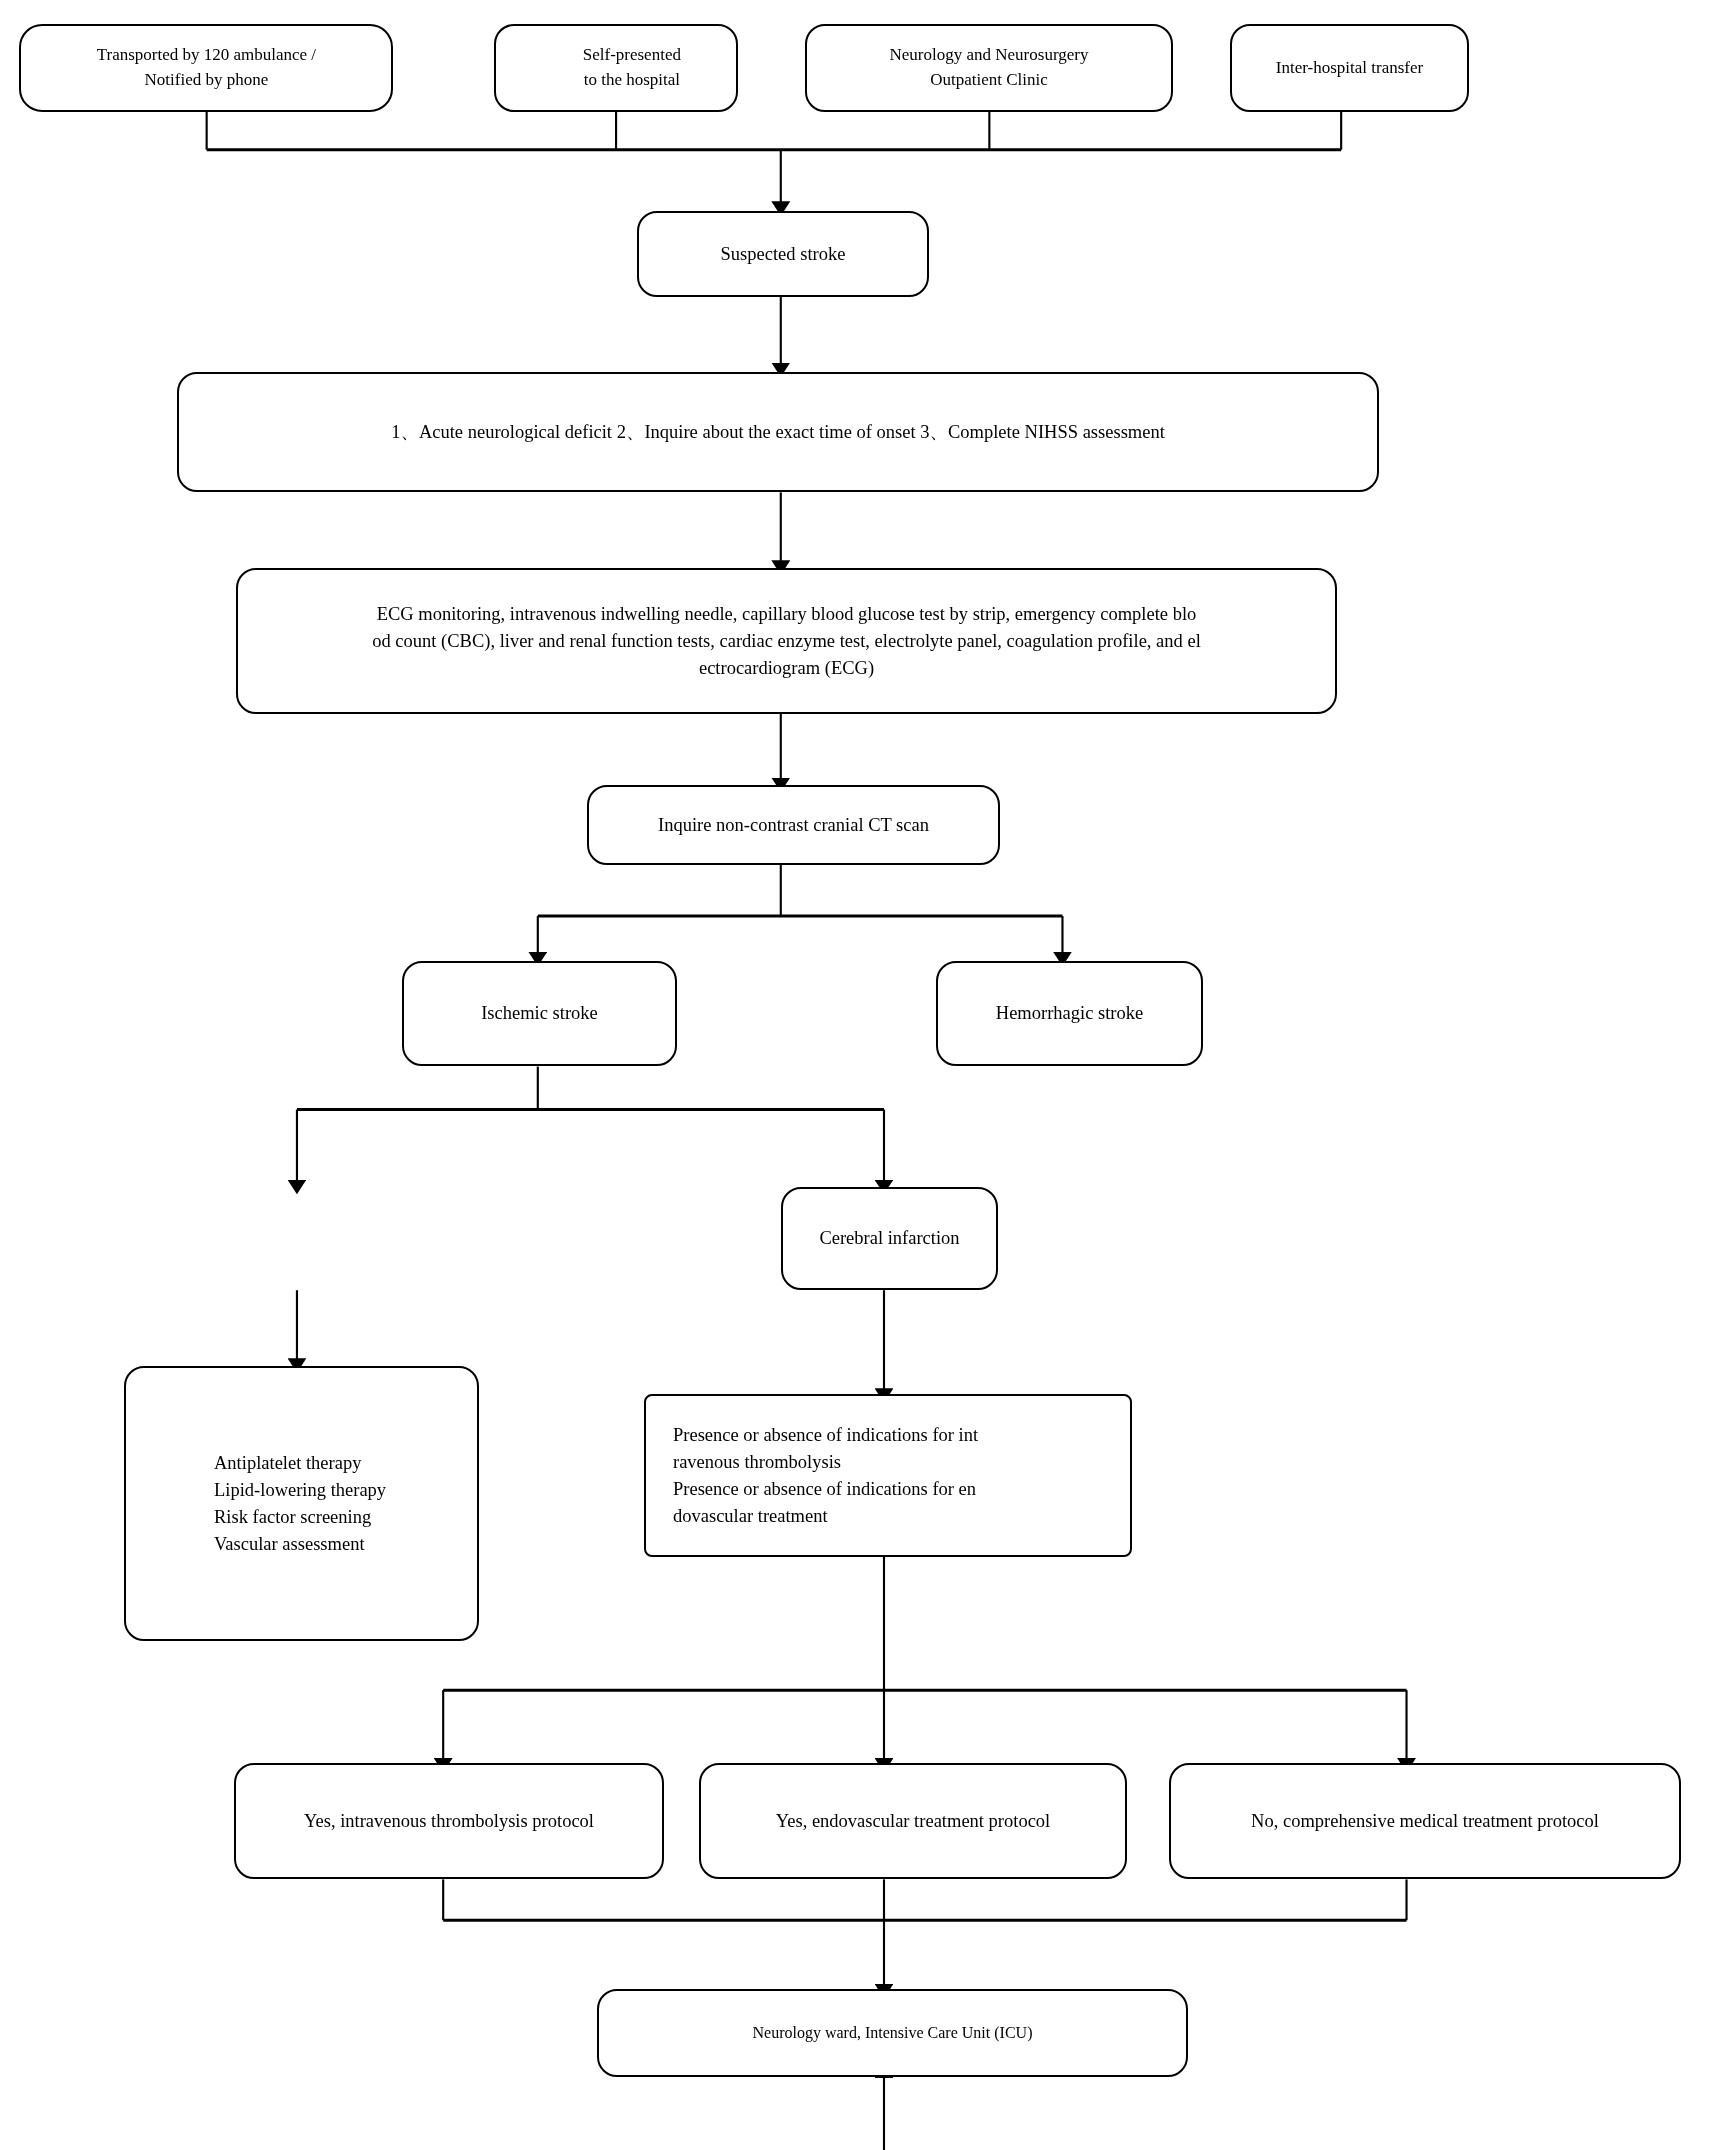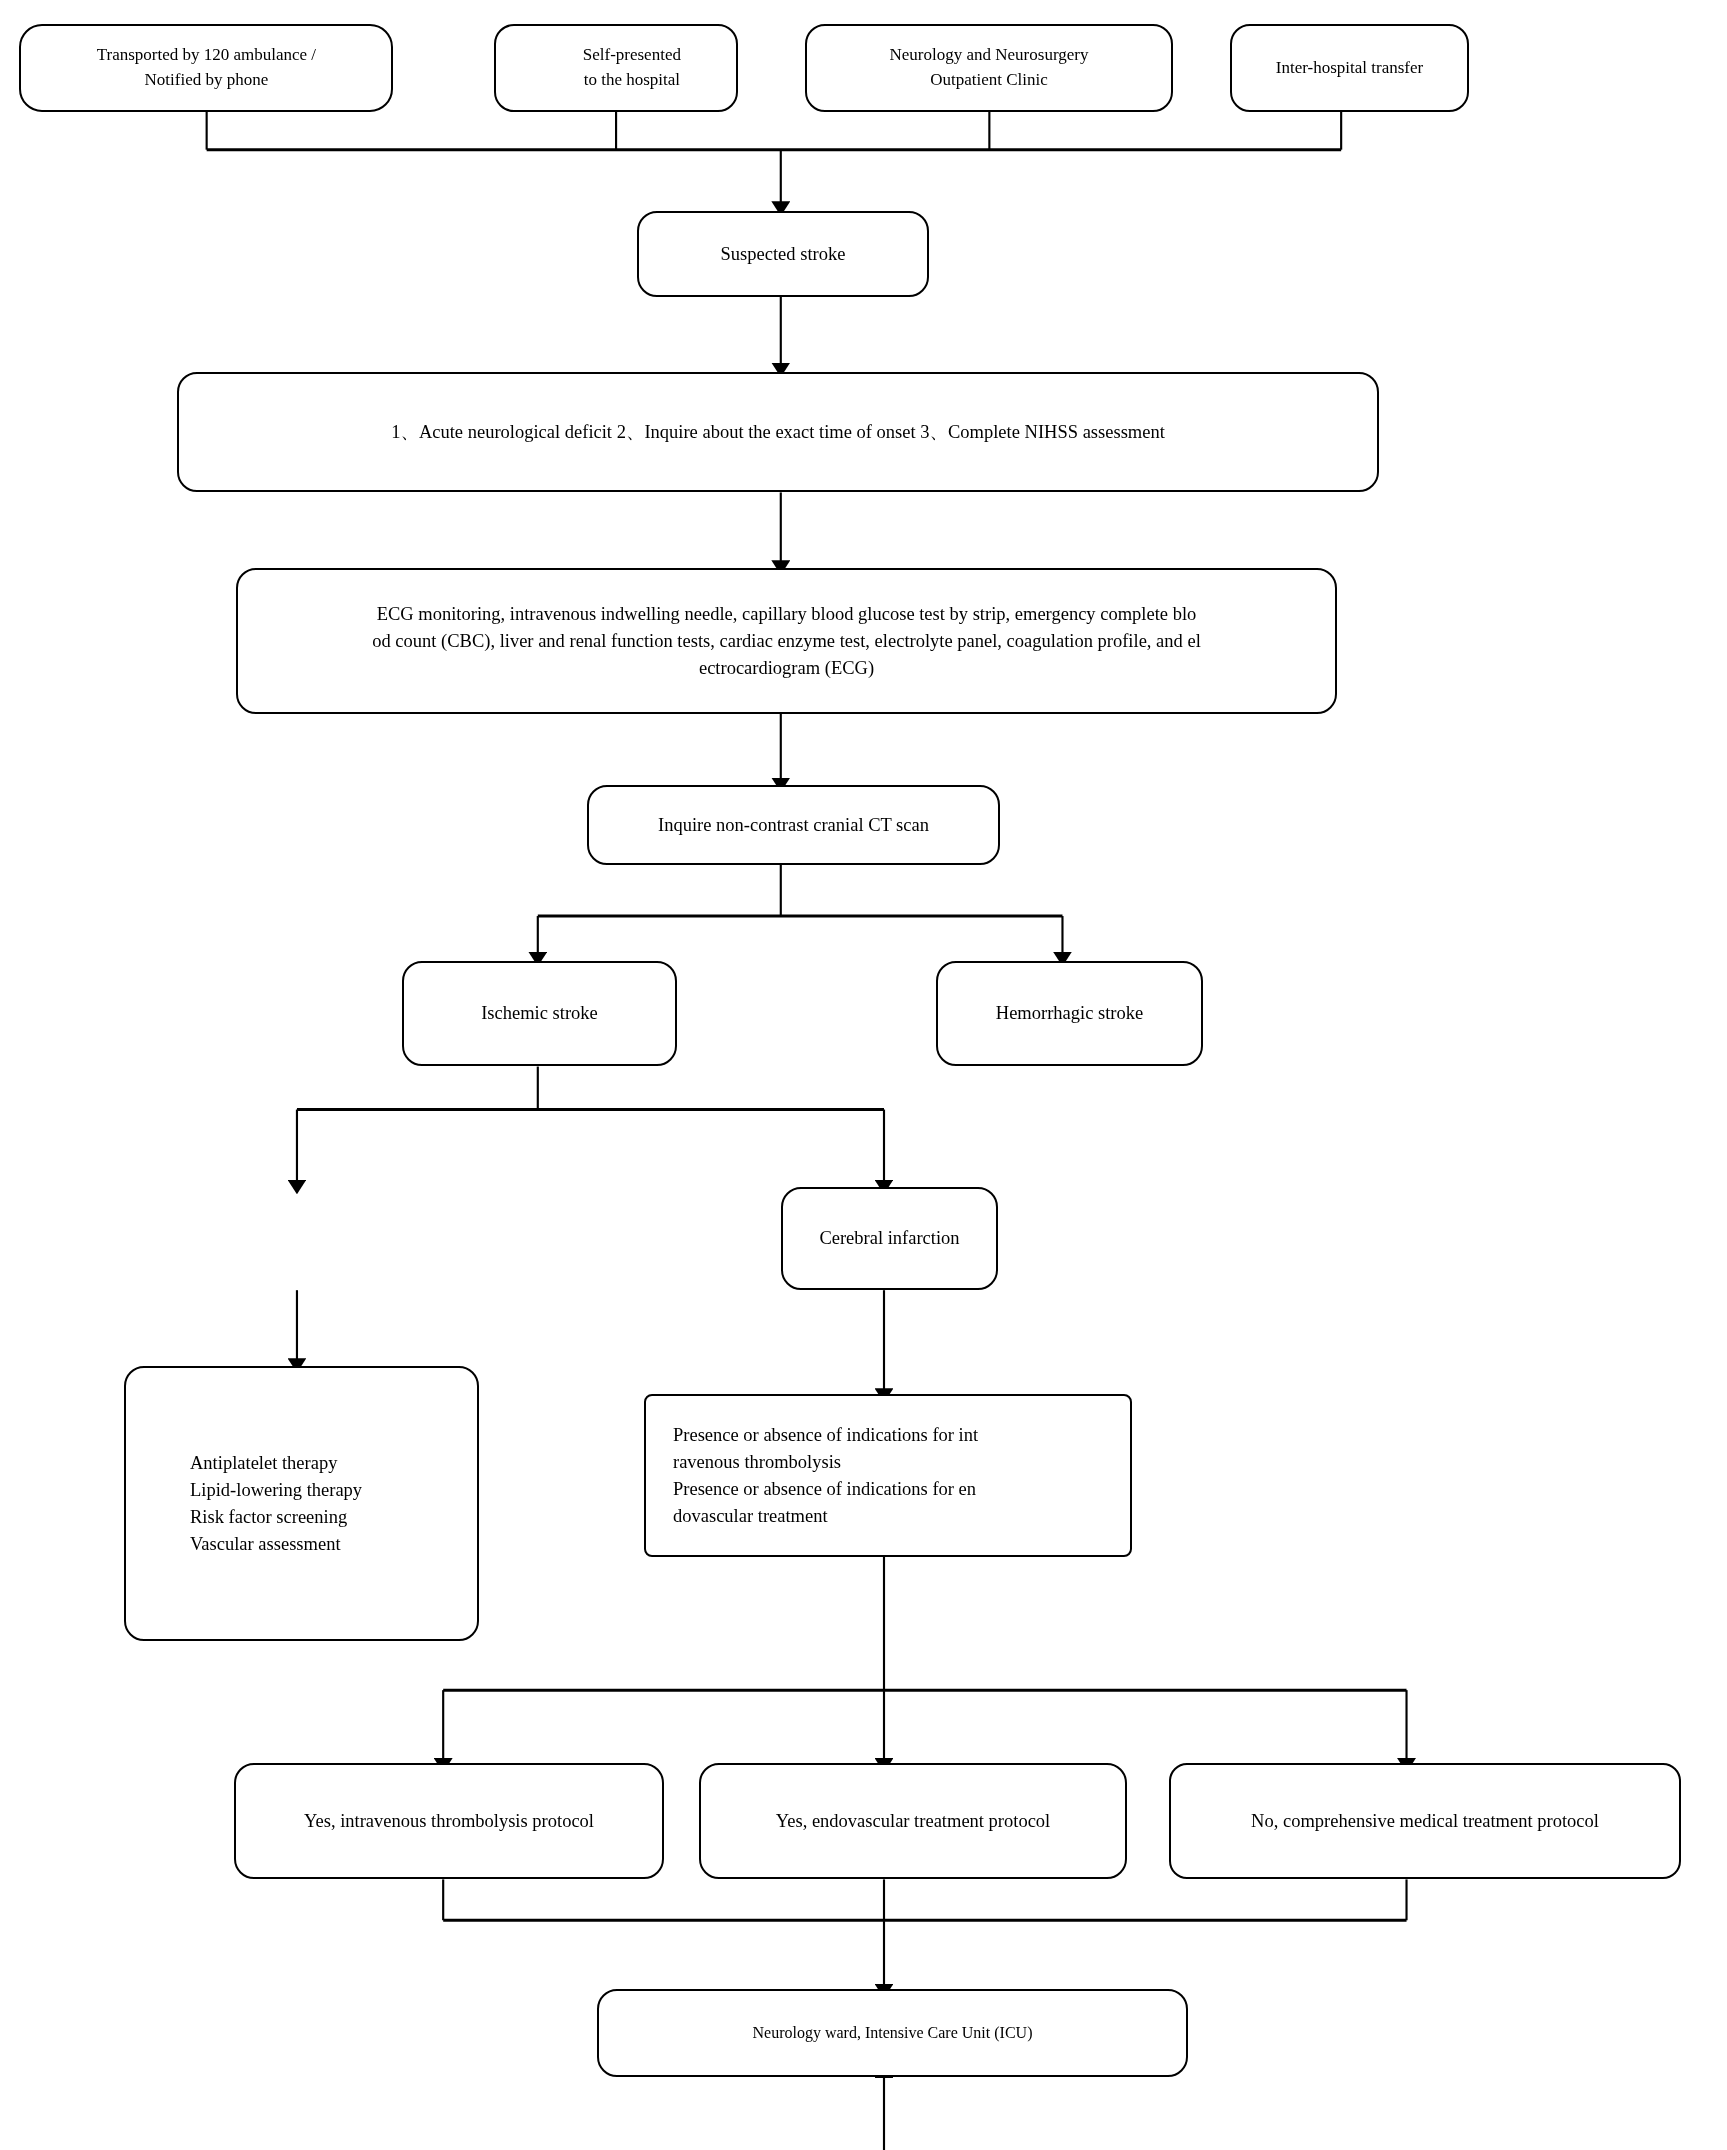--- a/index.html
+++ b/index.html
@@ -155,21 +155,21 @@
 
   <div class="node f-md" style="left:936px; top:961px; width:267px; height:105px;text-align:center;">
     <span class="txt">Hemorrhagic stroke</span>
   </div>
 
 
   <div class="node f-md" style="left:781px; top:1187px; width:217px; height:103px;">
     <span class="txt">Cerebral infarction</span>
   </div>
 
-  <div class="node f-md left" style="left:124px; top:1366px; width:355px; height:275px; padding-left:64px;align-items:center;">
+  <div class="node f-md left" style="left:124px; top:1366px; width:355px; height:275px; padding-left:88px;align-items:center;">
     <span class="txt pre">Antiplatelet therapy
 Lipid-lowering therapy
 Risk factor screening
 Vascular assessment</span>
   </div>
 
   <div class="node f-md left" style="left:644px; top:1394px; width:488px; height:163px; padding-left:27px;border-radius:8px;">
     <span class="txt pre">Presence or absence of indications for int
 ravenous thrombolysis
 Presence or absence of indications for en
@@ -177,21 +177,21 @@
   </div>
 
   <div class="node f-md" style="left:234px; top:1763px; width:430px; height:116px;">
     <span class="txt">Yes, intravenous thrombolysis protocol</span>
   </div>
 
   <div class="node f-md" style="left:699px; top:1763px; width:428px; height:116px;">
     <span class="txt">Yes, endovascular treatment protocol</span>
   </div>
 
-  <div class="node f-md" style="left:1169px; top:1763px; width:512px; height:116px;border-radius:18px;">
+  <div class="node f-md" style="left:1169px; top:1763px; width:512px; height:116px;">
     <span class="txt">No, comprehensive medical treatment protocol</span>
   </div>
 
   <div class="node f-lg" style="left:597px; top:1989px; width:591px; height:88px;">
     <span class="txt">Neurology ward, Intensive Care Unit (ICU)</span>
   </div>
 
 </div>
 
 

